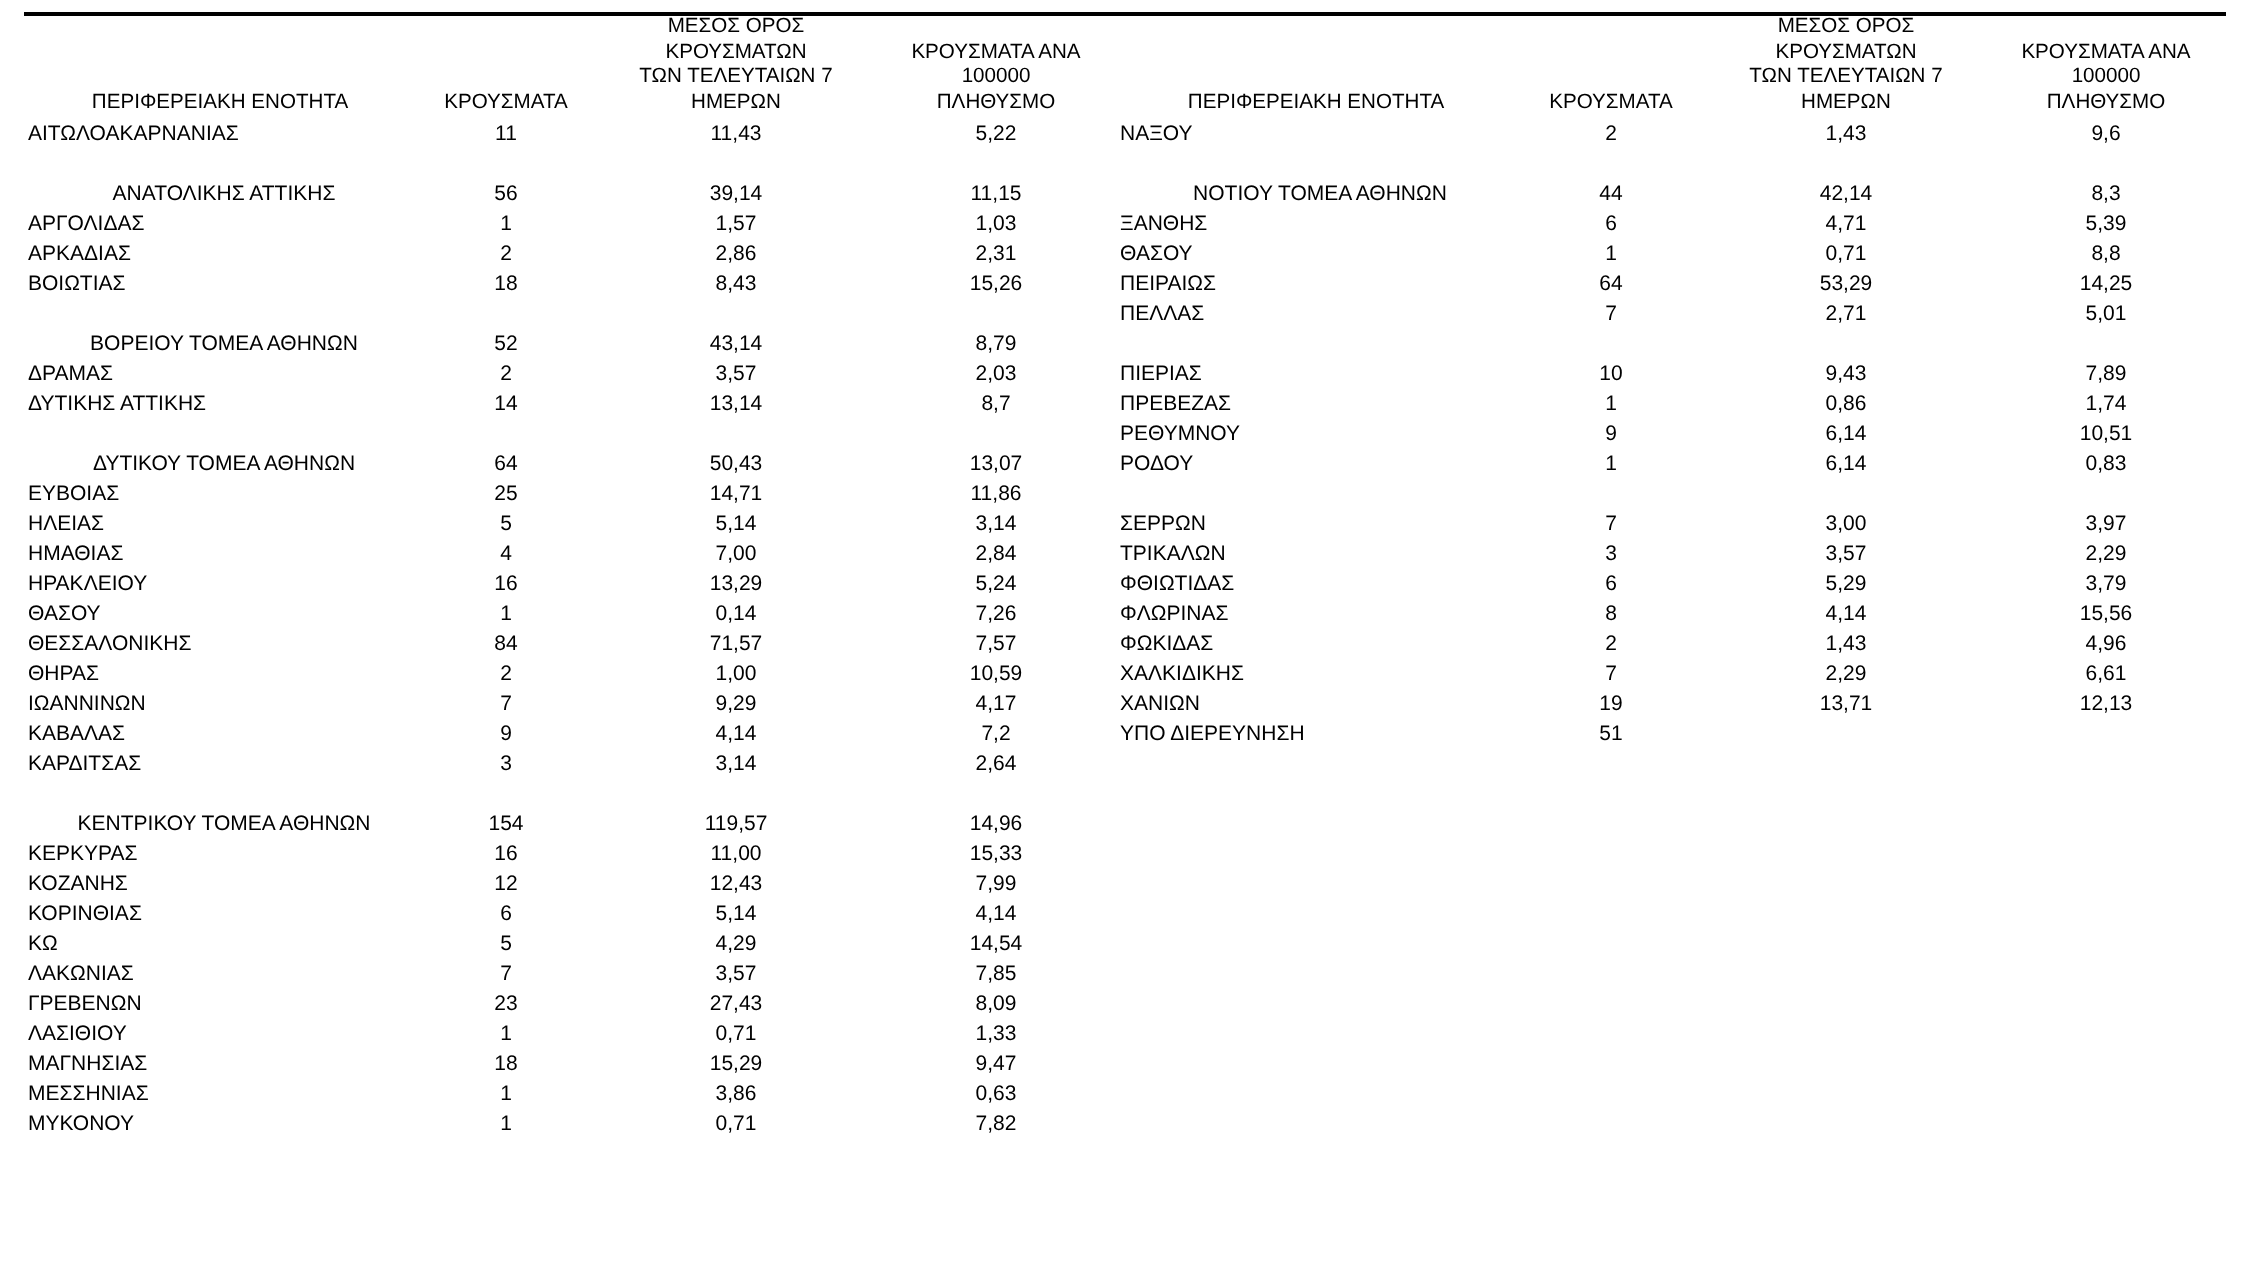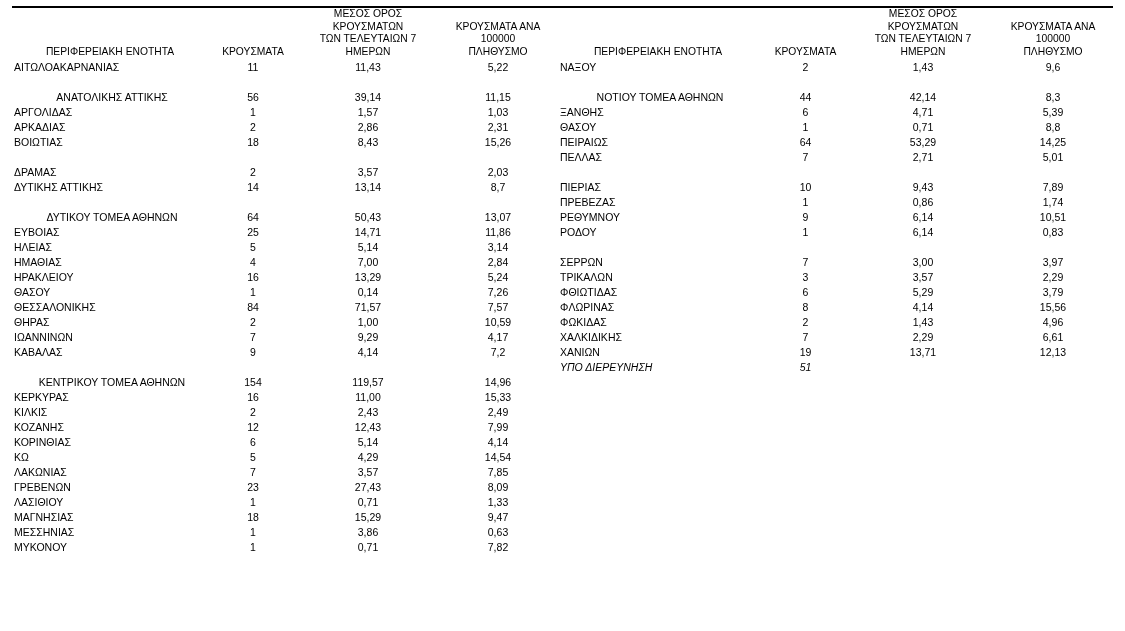--- a/index.html
+++ b/index.html
@@ -65,21 +65,20 @@
     text-align: center;
   }
   tr.group td.name {
     text-align: center;
     padding-left: 6px;
   }
   tr.spacer td {
     height: 15px;
   }
   tr.italic td {
-    font-style: italic;
     margin-top: 32px;
   }
   
   .left col.c0 { width: 196px; }
   .left col.c1 { width: 90px; }
   .left col.c2 { width: 140px; }
   .left col.c3 { width: 120px; }
   
   .right col.c0 { width: 200px; }
   .right col.c1 { width: 95px; }
@@ -147,20 +146,26 @@
           </tr>
           <tr class="">
             <td class="name">ΒΟΙΩΤΙΑΣ</td>
             <td class="num">18</td>
             <td class="num">8,43</td>
             <td class="num">15,26</td>
           </tr>
           <tr class="spacer">
             <td colspan="4">&nbsp;</td>
           </tr>
+          <tr class="group">
+            <td class="name">ΒΟΡΕΙΟΥ ΤΟΜΕΑ ΑΘΗΝΩΝ</td>
+            <td class="num">52</td>
+            <td class="num">43,14</td>
+            <td class="num">8,79</td>
+          </tr>
           <tr class="">
             <td class="name">ΔΡΑΜΑΣ</td>
             <td class="num">2</td>
             <td class="num">3,57</td>
             <td class="num">2,03</td>
           </tr>
           <tr class="">
             <td class="name">ΔΥΤΙΚΗΣ ΑΤΤΙΚΗΣ</td>
             <td class="num">14</td>
             <td class="num">13,14</td>
@@ -222,40 +227,40 @@
             <td class="num">7</td>
             <td class="num">9,29</td>
             <td class="num">4,17</td>
           </tr>
           <tr class="">
             <td class="name">ΚΑΒΑΛΑΣ</td>
             <td class="num">9</td>
             <td class="num">4,14</td>
             <td class="num">7,2</td>
           </tr>
+          <tr class="">
+            <td class="name">ΚΑΡΔΙΤΣΑΣ</td>
+            <td class="num">3</td>
+            <td class="num">3,14</td>
+            <td class="num">2,64</td>
+          </tr>
           <tr class="spacer">
             <td colspan="4">&nbsp;</td>
           </tr>
           <tr class="group">
             <td class="name">ΚΕΝΤΡΙΚΟΥ ΤΟΜΕΑ ΑΘΗΝΩΝ</td>
             <td class="num">154</td>
             <td class="num">119,57</td>
             <td class="num">14,96</td>
           </tr>
           <tr class="">
             <td class="name">ΚΕΡΚΥΡΑΣ</td>
             <td class="num">16</td>
             <td class="num">11,00</td>
             <td class="num">15,33</td>
-          </tr>
-          <tr class="">
-            <td class="name">ΚΙΛΚΙΣ</td>
-            <td class="num">2</td>
-            <td class="num">2,43</td>
-            <td class="num">2,49</td>
           </tr>
           <tr class="">
             <td class="name">ΚΟΖΑΝΗΣ</td>
             <td class="num">12</td>
             <td class="num">12,43</td>
             <td class="num">7,99</td>
           </tr>
           <tr class="">
             <td class="name">ΚΟΡΙΝΘΙΑΣ</td>
             <td class="num">6</td>

